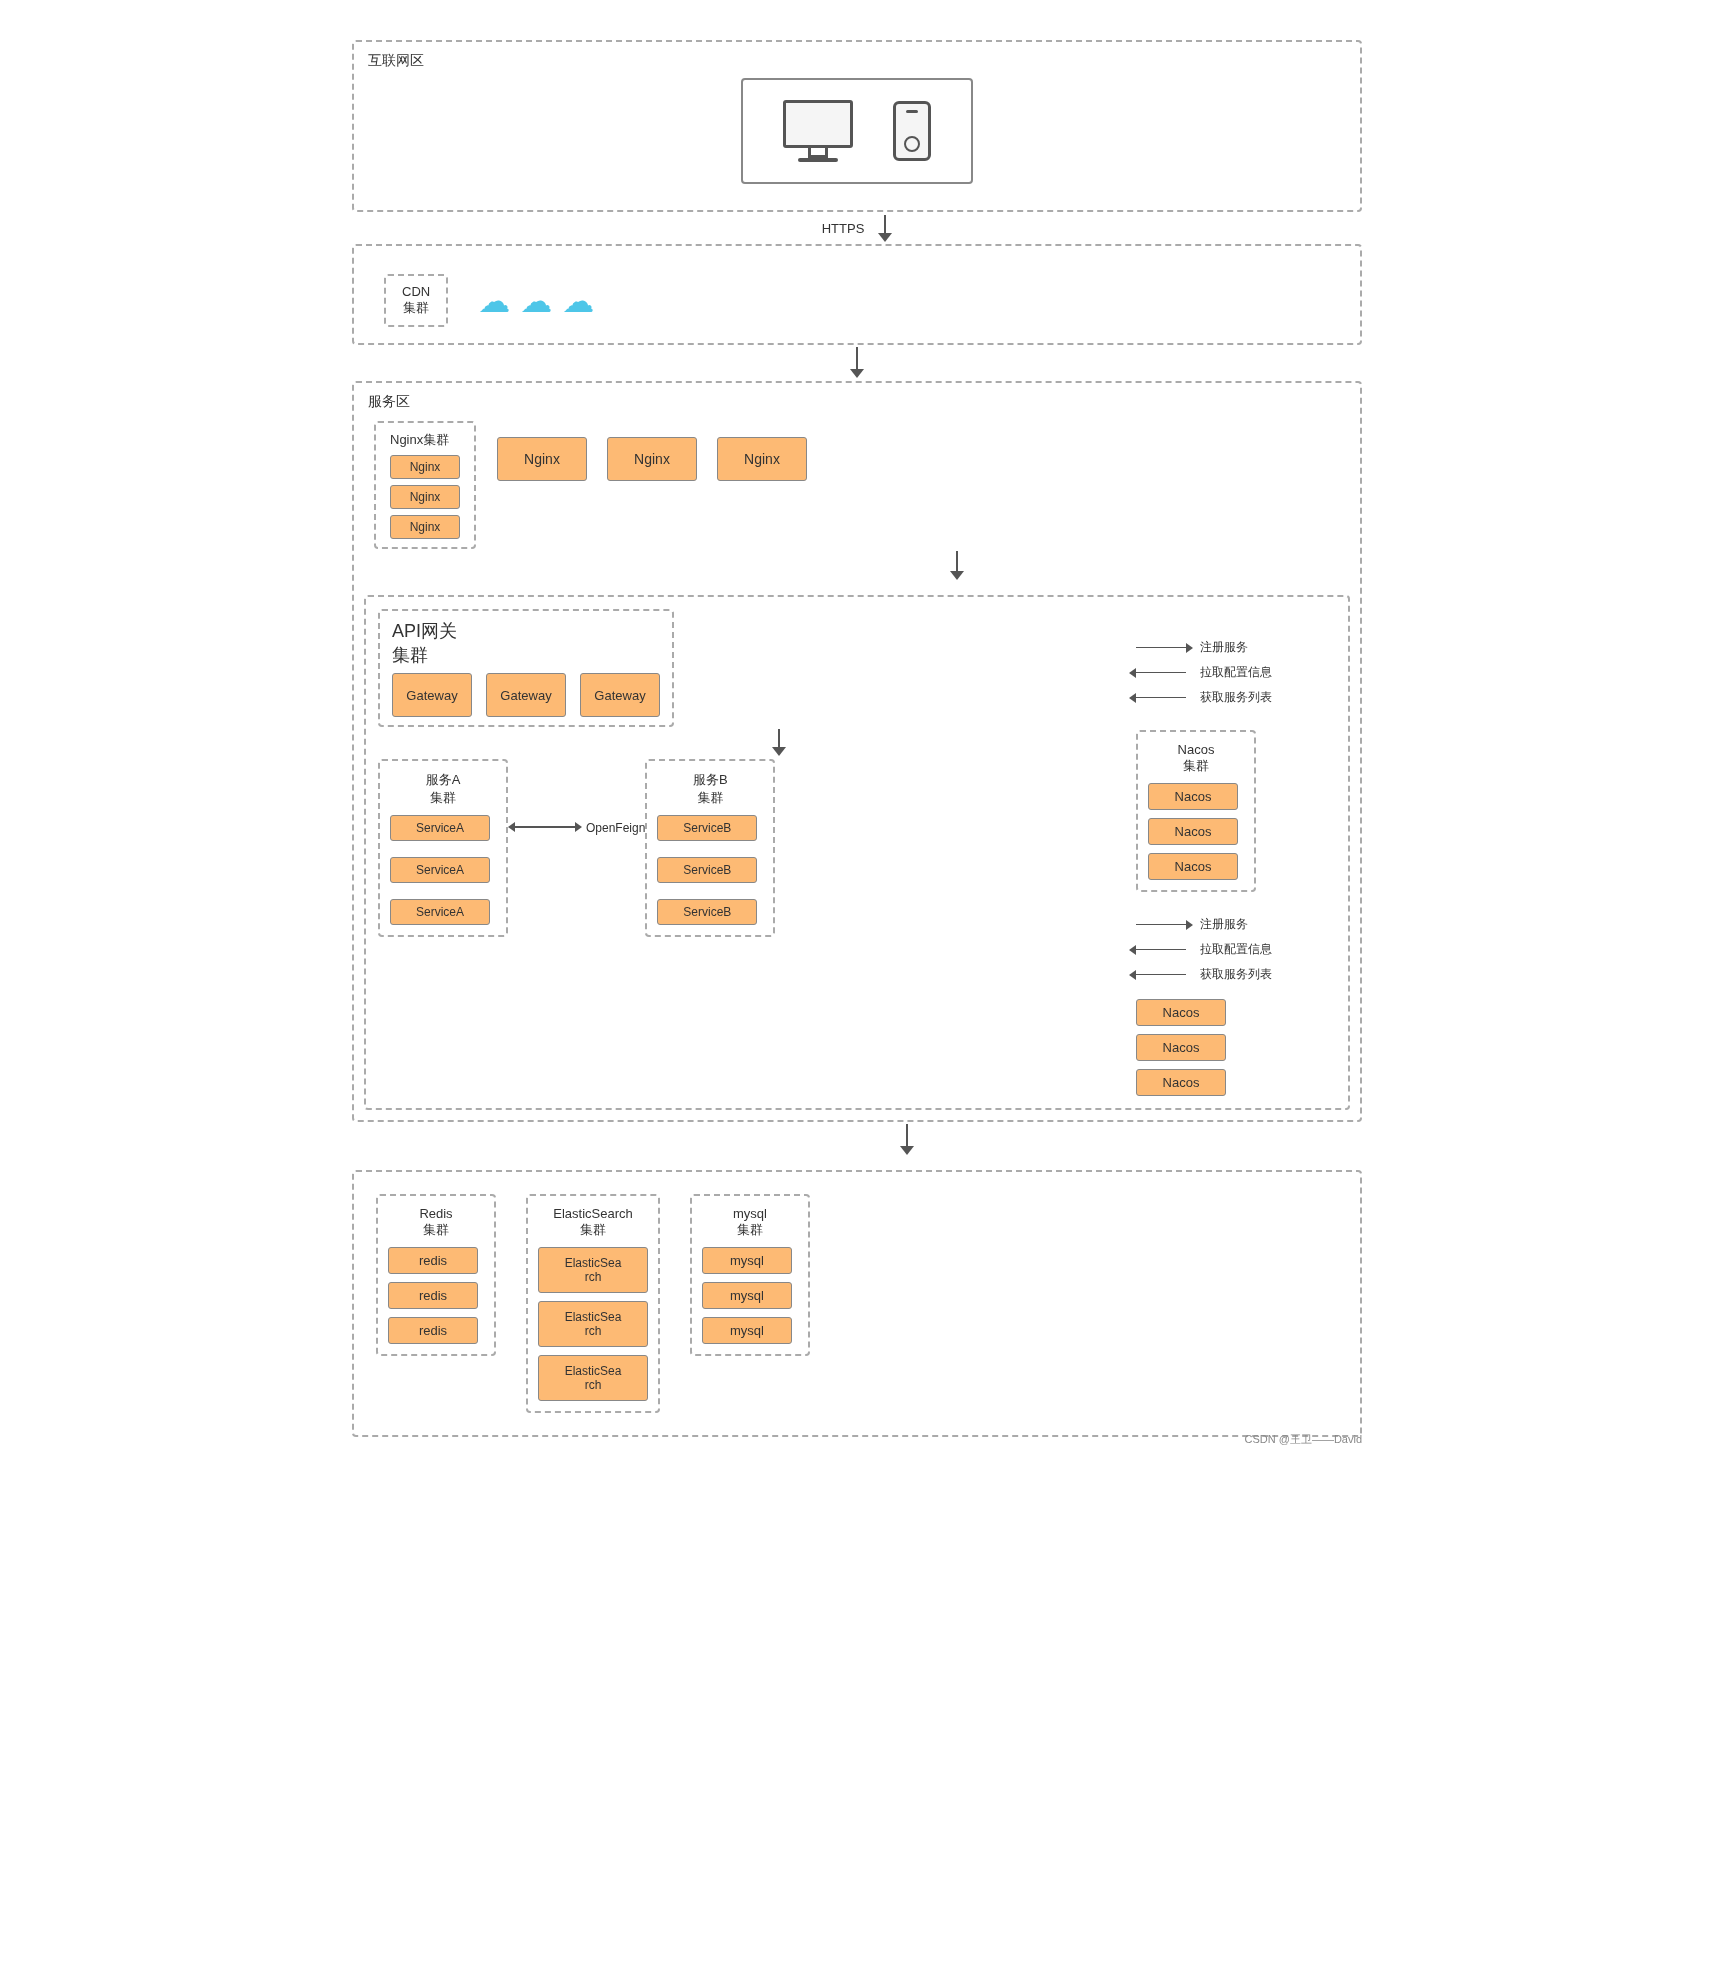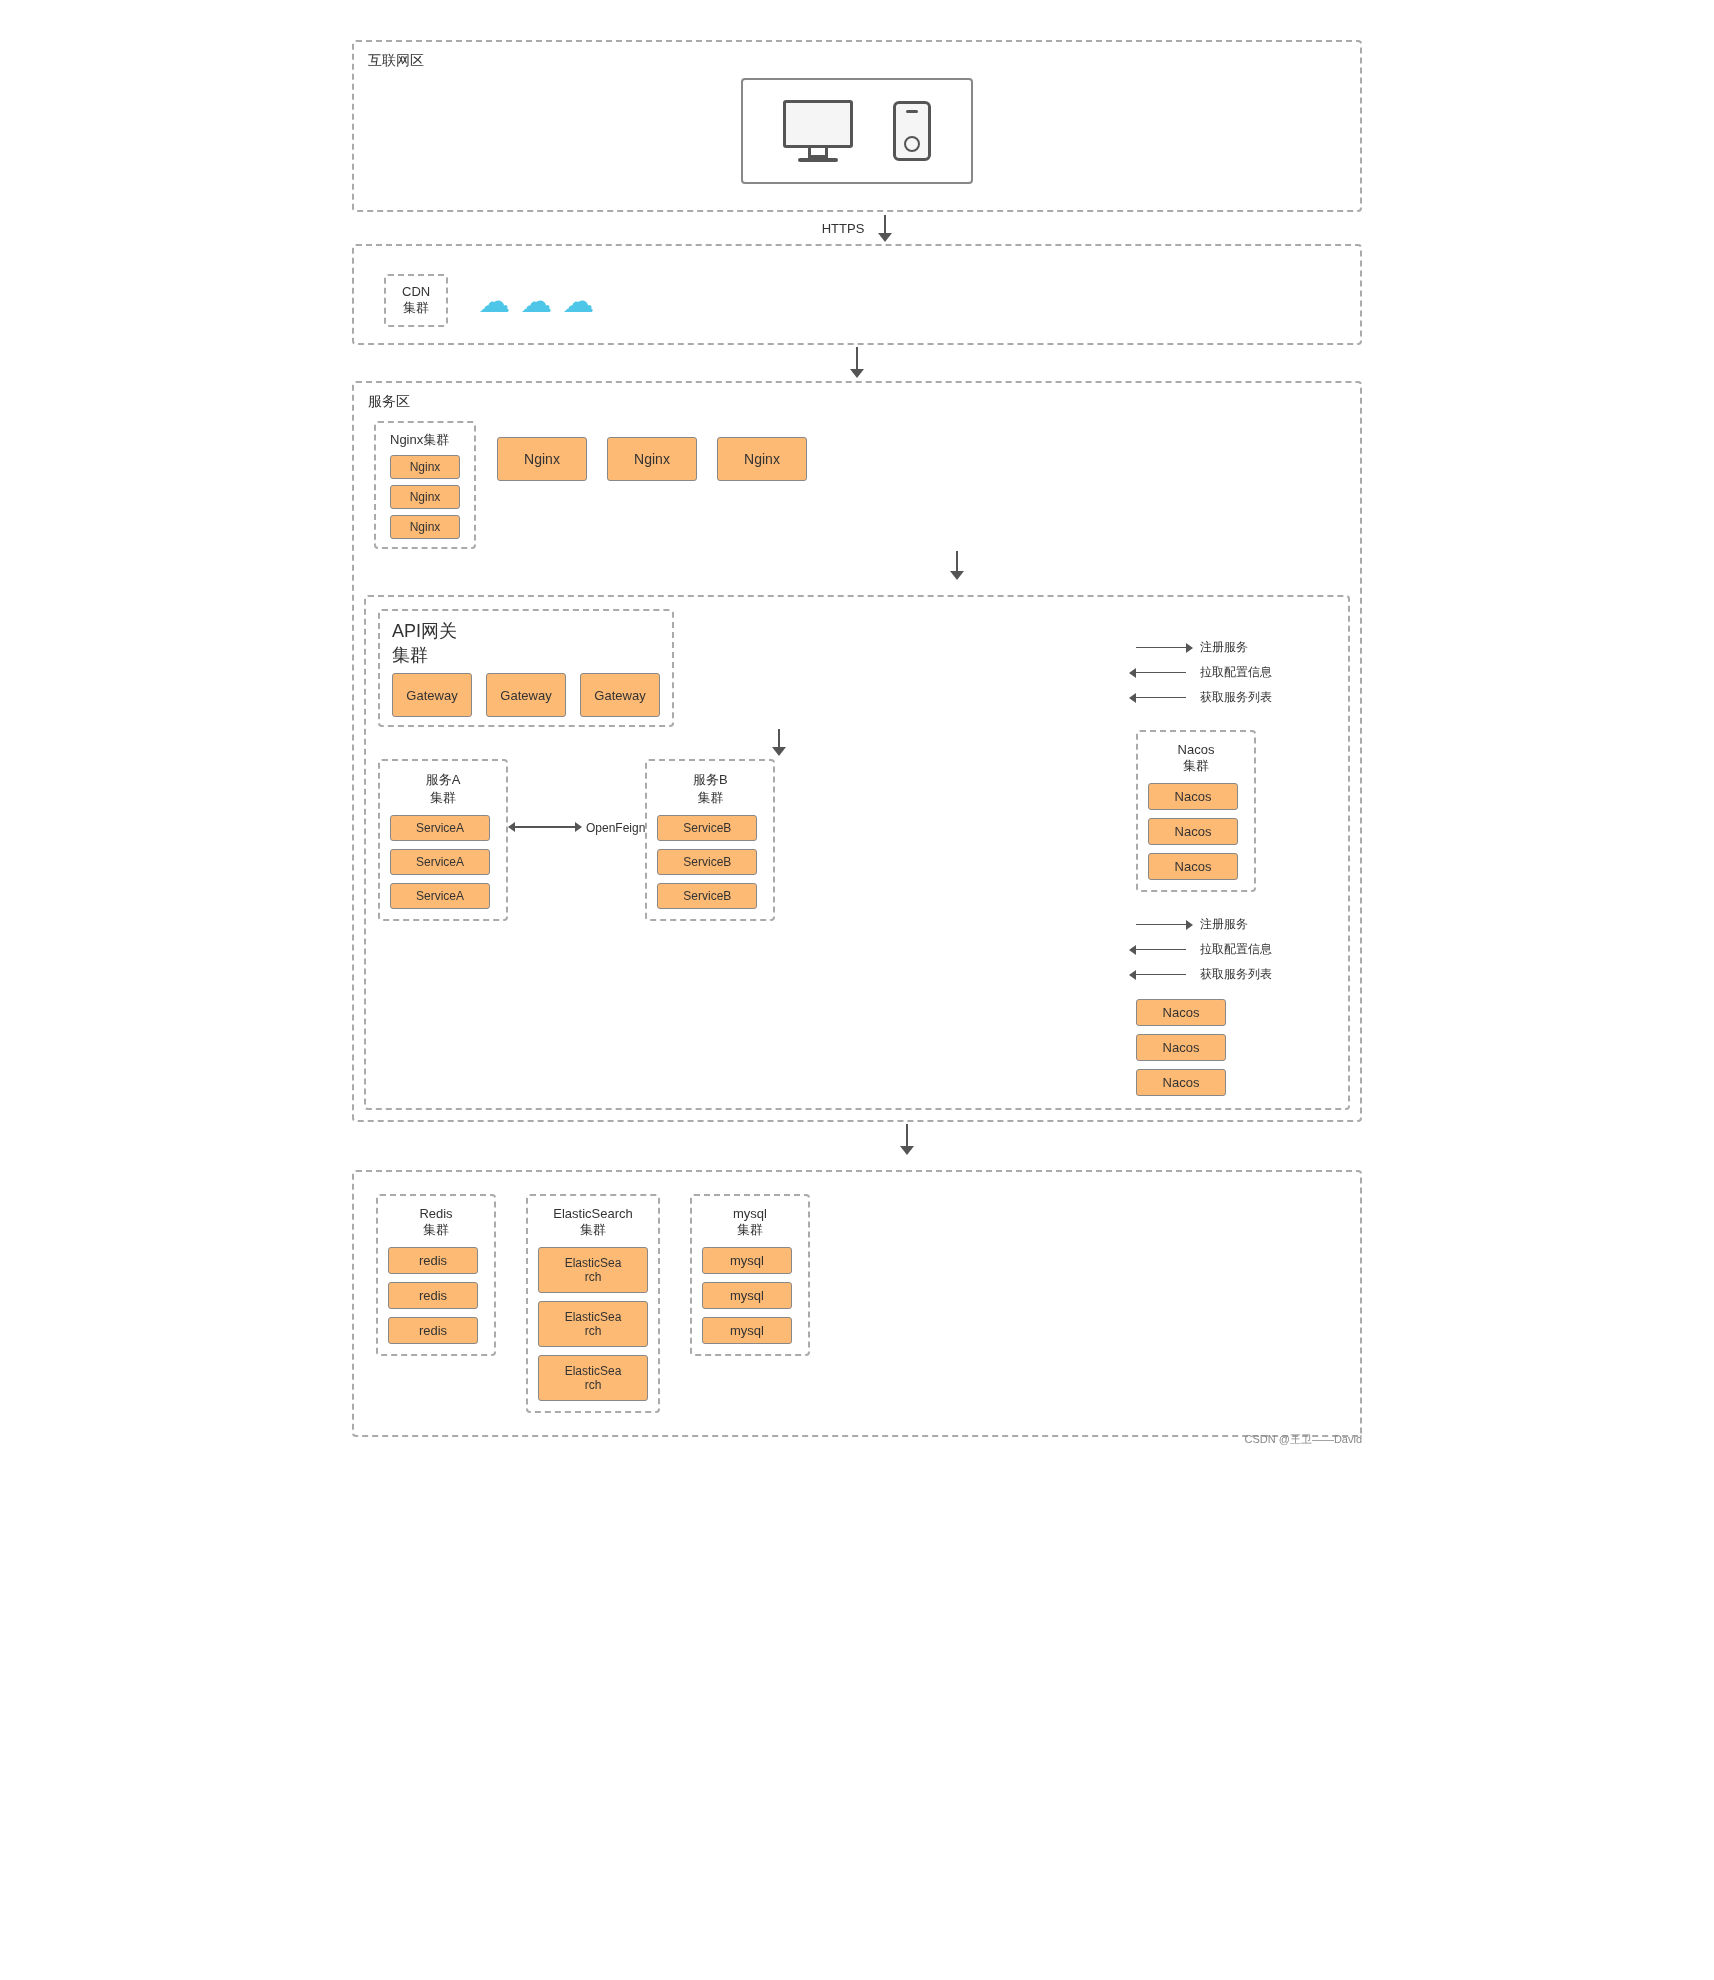--- a/index.html
+++ b/index.html
@@ -184,21 +184,21 @@
       padding: 10px;
     }
     .service-cluster-label {
       font-size: 13px;
       text-align: center;
       margin-bottom: 8px;
     }
     .service-instances {
       display: flex;
       flex-direction: column;
-      gap: 8px;
+      gap: 16px;
     }
 
     
     .db-zone {
       border: 2px dashed #aaa;
       border-radius: 4px;
       padding: 16px;
       margin-top: 14px;
     }
     .db-section {

